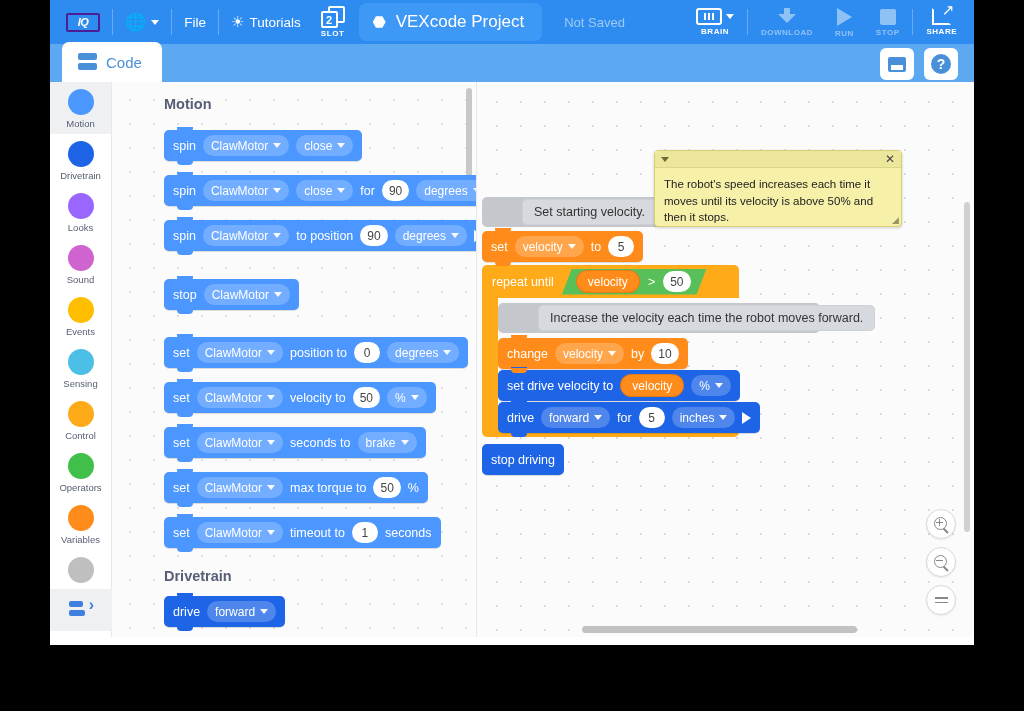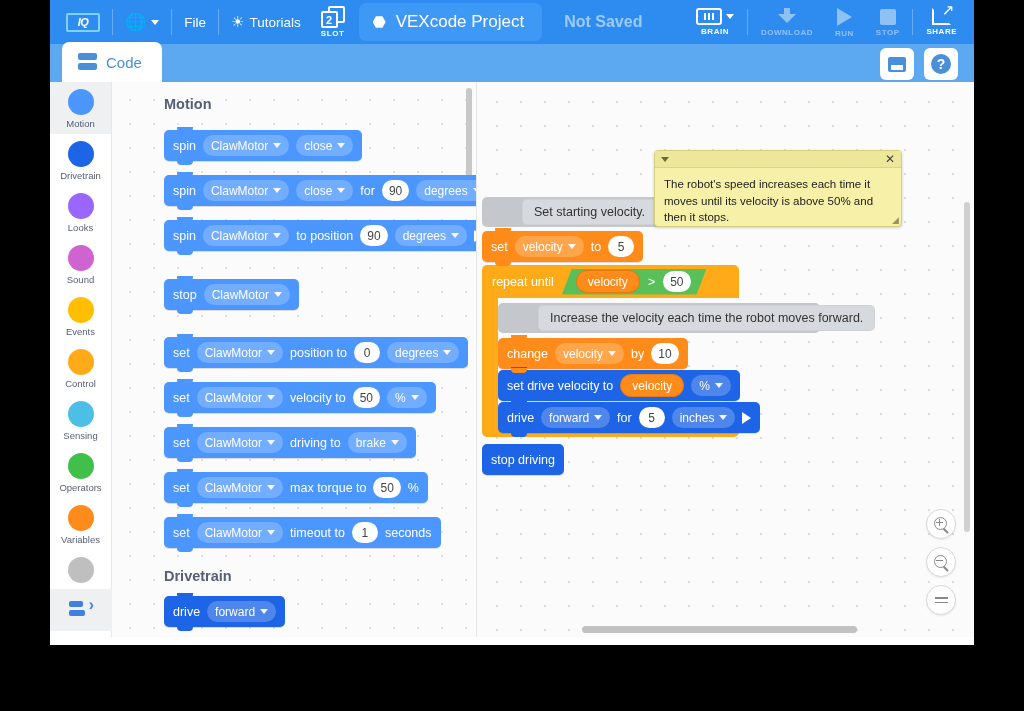--- a/index.html
+++ b/index.html
@@ -21,21 +21,21 @@
     padding: 0 6px; position: relative;
   }
   .tb-item {
     display: flex; align-items: center; gap: 5px;
     color: #fff; font-size: 13.5px;
     padding: 5px 10px; cursor: pointer;
     white-space: nowrap;
   }
   .tb-sep { width: 1px; height: 26px; background: rgba(255,255,255,.28); margin: 0 2px; }
   .iq-logo {
-    width: 34px; height: 19px; border: 2px solid #7dd3fc;
+    width: 34px; height: 19px; border: 2px solid #4c1d95;
     border-radius: 2px; display: flex; align-items: center;
     justify-content: center; color: #fff;
     font-size: 11px; font-weight: bold; font-style: italic;
     letter-spacing: -.5px;
   }
   .caret { width: 0; height: 0; border-left: 4px solid transparent;
     border-right: 4px solid transparent; border-top: 5px solid #fff; }
   .slot-wrap {
     display: flex; flex-direction: column; align-items: center;
     color: #fff; padding: 0 10px; cursor: pointer;
@@ -55,21 +55,21 @@
   .project-pill {
     background: #3E98F5; border-radius: 7px; height: 38px;
     display: flex; align-items: center; gap: 10px;
     padding: 0 18px 0 14px; margin-left: 4px; cursor: pointer;
   }
   .hexagon {
     width: 13px; height: 13px; background: #fff;
     clip-path: polygon(25% 5%, 75% 5%, 100% 50%, 75% 95%, 25% 95%, 0% 50%);
   }
   .project-name { color: #fff; font-size: 17px; }
-  .not-saved { color: #9CCBF8; font-size: 16px; margin-left: 22px; white-space: nowrap; font-weight: bold; }
+  .not-saved { color: #9CCBF8; font-size: 13px; margin-left: 22px; white-space: nowrap; }
   .tb-right { margin-left: auto; display: flex; align-items: center; }
   .tb-act {
     display: flex; flex-direction: column; align-items: center;
     padding: 0 11px; cursor: pointer; gap: 2px;
   }
   .tb-act .lbl { font-size: 8px; font-weight: bold; letter-spacing: .5px; color: #fff; }
   .tb-act.dim .lbl { color: #8FC2F4; }
   .brain-ic {
     width: 26px; height: 17px; border: 2.5px solid #fff; border-radius: 3px;
     display: flex; align-items: center; justify-content: center; gap: 2px;
@@ -439,26 +439,26 @@
       </div>
       <div class="cat">
         <span class="dot" style="background:#CF63CF"></span>
         <span class="cl">Sound</span>
       </div>
       <div class="cat">
         <span class="dot" style="background:#FFBF00"></span>
         <span class="cl">Events</span>
       </div>
       <div class="cat">
+        <span class="dot" style="background:#4CBFE6"></span>
+        <span class="cl">Sensing</span>
+      </div>
+      <div class="cat">
         <span class="dot" style="background:#FFAB19"></span>
         <span class="cl">Control</span>
-      </div>
-      <div class="cat">
-        <span class="dot" style="background:#4CBFE6"></span>
-        <span class="cl">Sensing</span>
       </div>
       <div class="cat">
         <span class="dot" style="background:#40BF4A"></span>
         <span class="cl">Operators</span>
       </div>
       <div class="cat">
         <span class="dot" style="background:#FF8C1A"></span>
         <span class="cl">Variables</span>
       </div>
       <div class="cat">
@@ -558,21 +558,21 @@
             <i class="dc"></i>
           </span>
       </div>
 
       <div class="blk c-motion" style="left:52px; top:345px;">
         <span>set</span>
         <span class="fld">
             <span>ClawMotor</span>
             <i class="dc"></i>
           </span>
-        <span>driving to</span>
+        <span>seconds to</span>
         <span class="fld">
             <span>brake</span>
             <i class="dc"></i>
           </span>
       </div>
 
       <div class="blk c-motion" style="left:52px; top:390px;">
         <span>set</span>
         <span class="fld">
             <span>ClawMotor</span>

